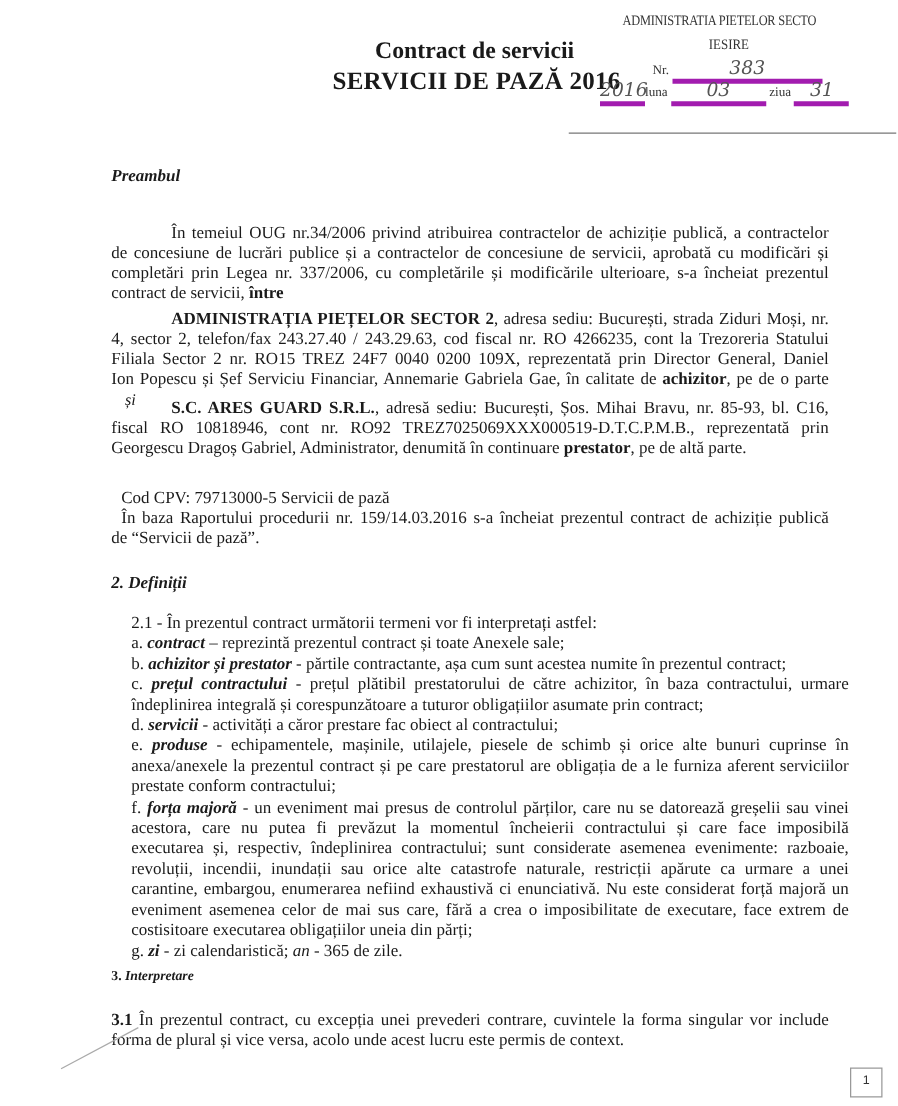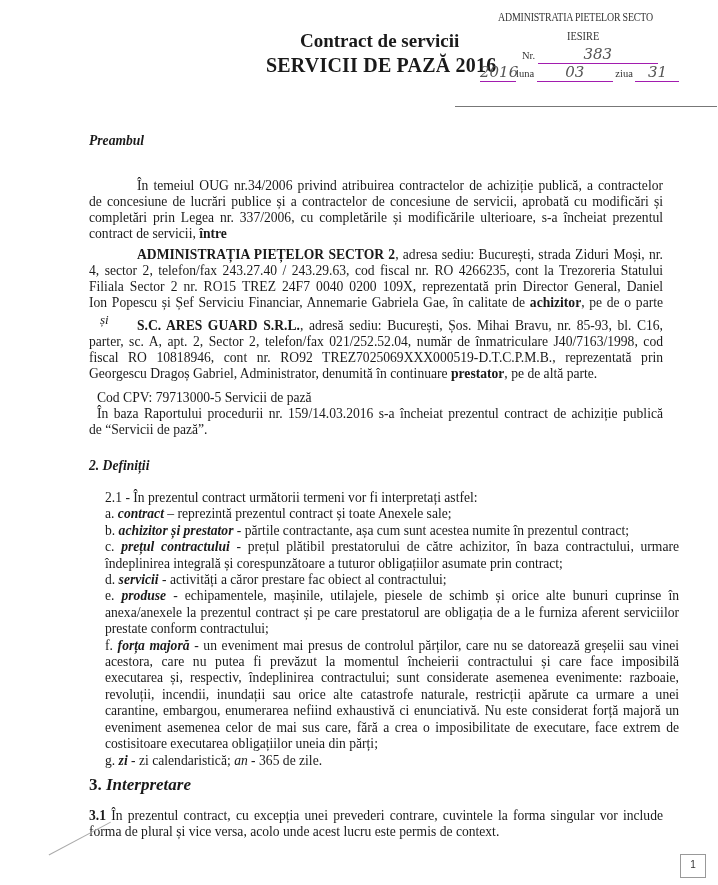--- a/index.html
+++ b/index.html
@@ -7,21 +7,21 @@
        font-family:"Liberation Serif","DejaVu Serif",serif;color:#1a1a1a;}
   .abs{position:absolute;}
   .t1{top:30px;left:300px;font-size:19px;font-weight:bold;}
   .t2{top:54px;left:266px;font-size:20px;font-weight:bold;letter-spacing:0.2px;}
   .stamp{font-family:"Liberation Serif",serif;color:#333;}
   .st-org{top:11px;left:498px;font-size:11.5px;letter-spacing:-0.2px;transform:scaleX(0.86);transform-origin:left;}
   .st-ies{top:30px;left:567px;font-size:11.5px;transform:scaleX(0.9);transform-origin:left;}
   .st-row1{top:45px;left:522px;font-size:10.5px;}
   .st-row2{top:63px;left:480px;font-size:10.5px;}
   .hand{font-family:"DejaVu Serif",serif;font-style:italic;color:#555;font-size:15px;}
-  .uline{display:inline-block;border-bottom:1px solid #a21caf;}
+  .uline{display:inline-block;border-bottom:4px solid #a21caf;}
   .hr{top:106px;left:455px;width:262px;height:0;border-top:1px solid #777;}
   .para{left:111px;width:552px;font-size:13.6px;line-height:16px;text-align:justify;}
   .h-it{font-style:italic;font-weight:bold;font-size:13.6px;}
   .ln{display:block;text-align:justify;text-align-last:justify;}
   .ln.last{text-align-last:left;}
   b.bi{font-weight:bold;font-style:italic;}
   .pageno{left:680px;top:854px;width:24px;height:22px;border:1px solid #999;font-family:"Liberation Sans",sans-serif;
           font-size:10px;text-align:center;line-height:20px;color:#333;}
   .pen{left:45px;top:838px;width:70px;height:1px;border-top:1px solid #aaa;transform:rotate(-28deg);}
 </style>
@@ -57,21 +57,20 @@
 <div class="abs para" style="left:89px;width:574px;top:247px;">
   <span class="ln" style="padding-left:48px;"><b>ADMINISTRAȚIA PIEȚELOR SECTOR 2</b><span>, adresa sediu: București, strada Ziduri Moși, nr.</span></span>
   <span class="ln">4, sector 2, telefon/fax 243.27.40 / 243.29.63, cod fiscal nr. RO 4266235, cont la Trezoreria Statului</span>
   <span class="ln">Filiala Sector 2 nr. RO15 TREZ 24F7 0040 0200 109X,  reprezentată  prin Director General, Daniel</span>
   <span class="ln"><span>Ion Popescu și  Șef Serviciu Financiar, Annemarie Gabriela Gae, în calitate de </span><b>achizitor</b><span>, pe de o parte</span></span>
 </div>
 <div class="abs" style="left:100px;top:312px;font-style:italic;font-size:13px;">și</div>
 
 <div class="abs para" style="left:89px;width:574px;top:318px;">
   <span class="ln" style="padding-left:48px;"><b>S.C. ARES GUARD S.R.L.</b><span>, adresă sediu: București, Șos. Mihai Bravu, nr. 85-93, bl. C16,</span></span>
-  <span class="ln">parter, sc. A, apt. 2, Sector 2, telefon/fax 021/252.52.04, număr de înmatriculare J40/7163/1998, cod</span>
   <span class="ln">fiscal RO 10818946, cont nr. RO92 TREZ7025069XXX000519-D.T.C.P.M.B., reprezentată prin</span>
   <span class="ln last"><span>Georgescu Dragoș Gabriel, Administrator, denumită în continuare </span><b>prestator</b><span>, pe de altă parte.</span></span>
 </div>
 
 <div class="abs para" style="left:97px;width:566px;top:390px;">
   <span class="ln last" style="padding-left:0;">Cod CPV: 79713000-5 Servicii de pază</span>
   <span class="ln">În baza Raportului procedurii nr. 159/14.03.2016 s-a încheiat prezentul contract de achiziție publică</span>
   <span class="ln last" style="margin-left:-8px;">de “Servicii de pază”.</span>
 </div>
 
@@ -92,21 +91,21 @@
       <span class="ln"><span>acestora, care nu putea fi prevăzut la momentul încheierii contractului și care face imposibilă</span></span>
       <span class="ln"><span>executarea și, respectiv, îndeplinirea contractului; sunt considerate asemenea evenimente: razboaie,</span></span>
       <span class="ln"><span>revoluții, incendii, inundații sau orice alte catastrofe naturale, restricții apărute ca urmare a unei</span></span>
       <span class="ln"><span>carantine, embargou, enumerarea nefiind exhaustivă ci enunciativă. Nu este considerat forță majoră un</span></span>
       <span class="ln"><span>eveniment asemenea celor de mai sus care, fără a crea o imposibilitate de executare, face extrem de</span></span>
       <span class="ln last"><span>costisitoare executarea obligațiilor uneia din părți;</span></span>
     </div>
   <span class="ln last"><span>g.</span> <b class="bi">zi</b><span> - zi calendaristică; </span><i>an</i><span> - 365 de zile.</span></span>
 </div>
 
-<div class="abs" style="left:89px;top:775px;font-size:17px;"><b>3.</b> <i style="font-weight:bold;">Interpretare</i></div>
+<div class="abs" style="left:89px;top:775px;font-size:11px;"><b>3.</b> <i style="font-weight:bold;">Interpretare</i></div>
 
 <div class="abs para" style="left:89px;width:574px;top:808px;">
   <span class="ln"><b>3.1</b><span> În prezentul contract, cu excepția unei prevederi contrare, cuvintele la forma singular vor include</span></span>
   <span class="ln last">forma de plural și vice versa, acolo unde acest lucru este permis de context.</span>
 </div>
 
 <div class="abs pen"></div>
 <div class="abs pageno">1</div>
 
 </body></html>

